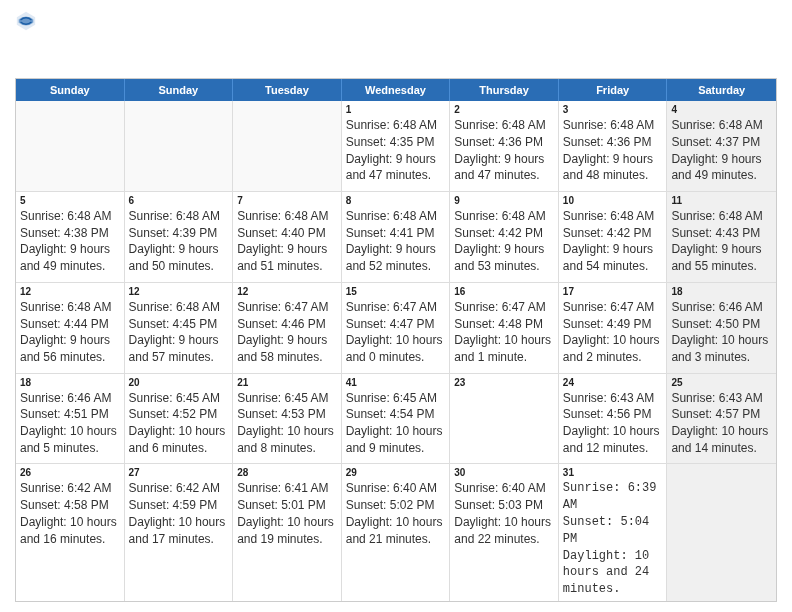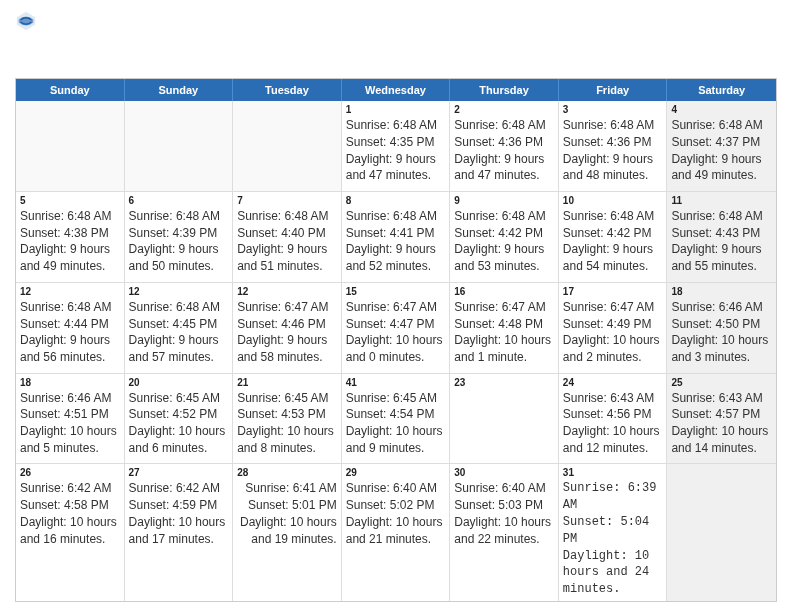--- a/index.html
+++ b/index.html
@@ -318,21 +318,21 @@
 Daylight: 10 hours and 16 minutes.</div>
           </div>
           <div class="cal-cell">
             <div class="day-number">27</div>
             <div class="cell-text" style="white-space: pre-line;">Sunrise: 6:42 AM
 Sunset: 4:59 PM
 Daylight: 10 hours and 17 minutes.</div>
           </div>
           <div class="cal-cell">
             <div class="day-number">28</div>
-            <div class="cell-text" style="white-space: pre-line; text-align: right;">Sunrise: 6:41 AM
+            <div class="cell-text" style="white-space: pre-line;">Sunrise: 6:41 AM
 Sunset: 5:01 PM
 Daylight: 10 hours and 19 minutes.</div>
           </div>
           <div class="cal-cell">
             <div class="day-number">29</div>
             <div class="cell-text" style="white-space: pre-line;">Sunrise: 6:40 AM
 Sunset: 5:02 PM
 Daylight: 10 hours and 21 minutes.</div>
           </div>
           <div class="cal-cell">

